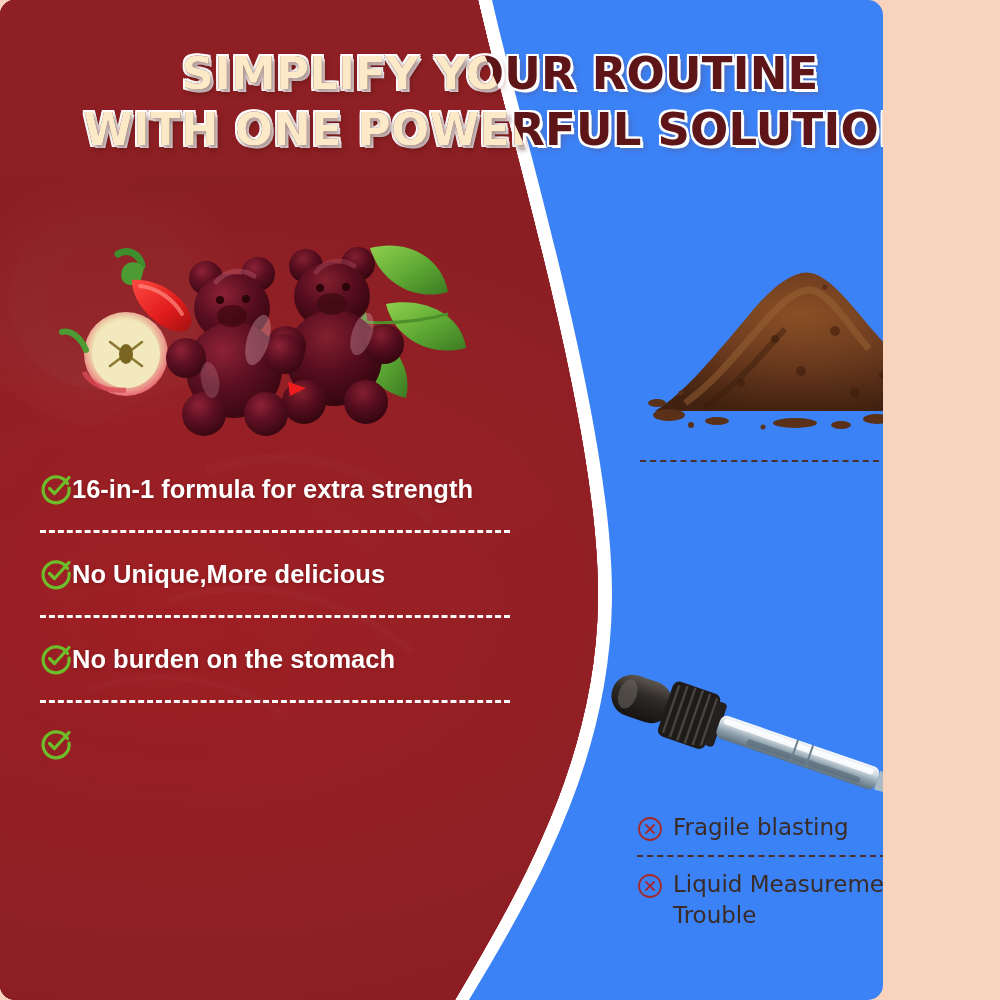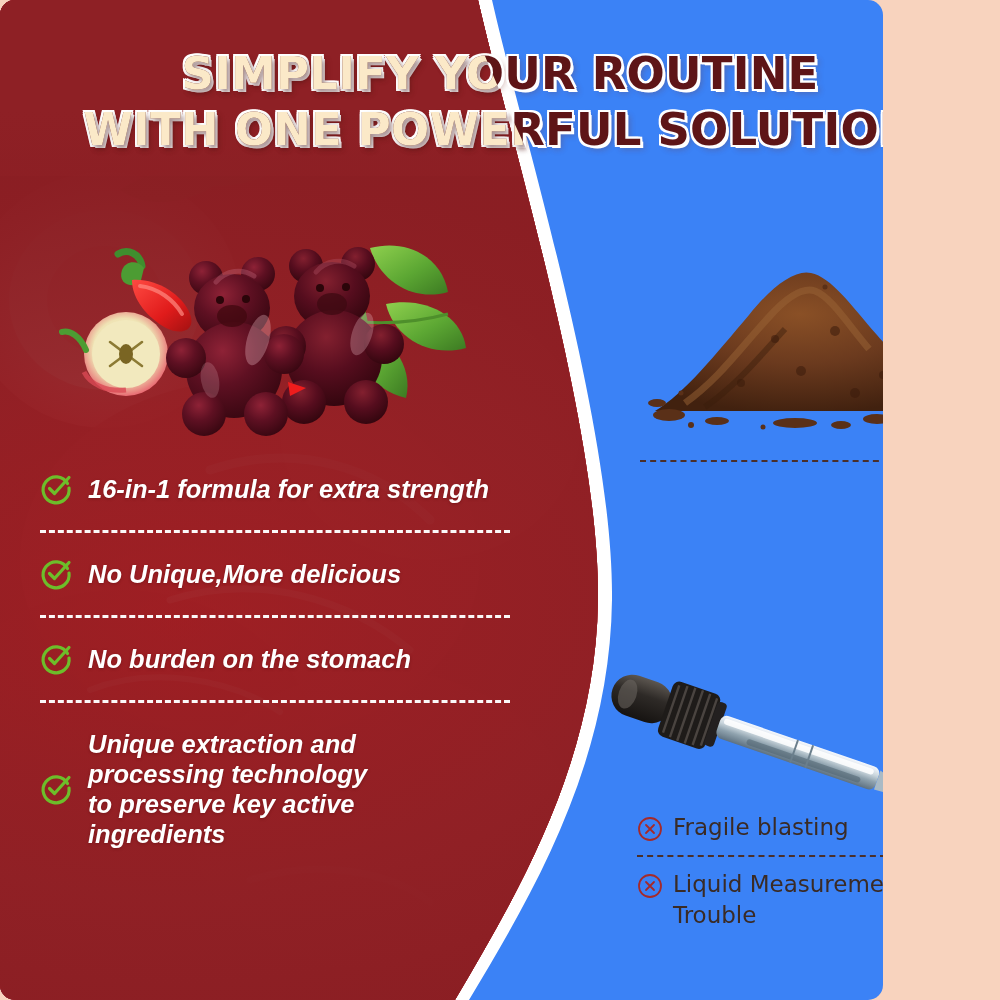--- a/index.html
+++ b/index.html
@@ -65,21 +65,21 @@
 
   
   .gummy-scene{position:absolute;left:70px;top:230px;width:400px;height:215px;z-index:20;}
   .leafset{position:absolute;left:268px;top:20px;width:140px;height:160px;}
 
   .powder{position:absolute;left:645px;top:243px;width:320px;height:185px;z-index:20;}
   .dropper{position:absolute;left:605px;top:655px;width:330px;height:150px;z-index:20;}
 
   
   .pros{position:absolute;left:40px;top:472px;width:490px;z-index:30;}
-  .pro-item{display:flex;align-items:center;gap:16px;font-style:italic;}
+  .pro-item{display:flex;align-items:flex-end;}
   .pro-text{
     color:#FFFFFF;font-weight:bold;font-size:25.5px;line-height:30px;
     text-shadow:0 1px 3px rgba(80,10,12,0.40);
     padding-top:2px;
   }
   .dash-light{
     height:0;border-top:3px dashed #FFFFFF;width:470px;opacity:0.97;
   }
   .sp-a{height:26px;}.sp-b{height:24px;}
 
@@ -398,21 +398,20 @@
     <div class="dash-light"></div>
     <div class="sp-b"></div>
 
     <div class="pro-item">
       <span>
         <svg width="32" height="32" viewBox="0 0 32 32">
           <path d="M27.5,11.5 A13,13 0 1 0 29,16" fill="none" stroke="#6DBE2A" stroke-width="3.2" stroke-linecap="round"></path>
           <path d="M9.5,16.5 L14.5,21.5 L29,5.5" fill="none" stroke="#6DBE2A" stroke-width="3.2" stroke-linecap="round" stroke-linejoin="round"></path>
         </svg>
       </span>
-      <span class="pro-text" style="max-width:310px;">Unique extraction and processing technology to preserve key active ingredients</span>
     </div>
 
   </div>
 
   <div class="cons-a">
 
 
     <div class="sp-c"></div>
     <div class="dash-dark"></div>
     <div class="sp-c"></div>

